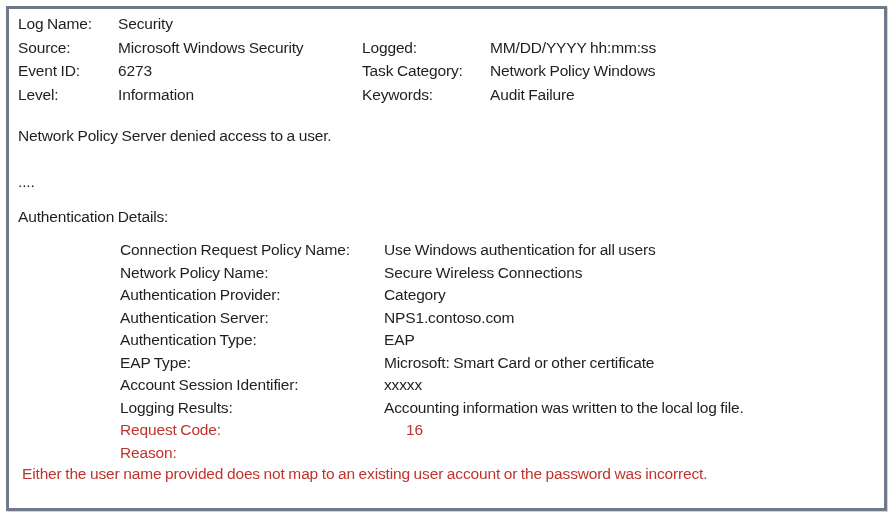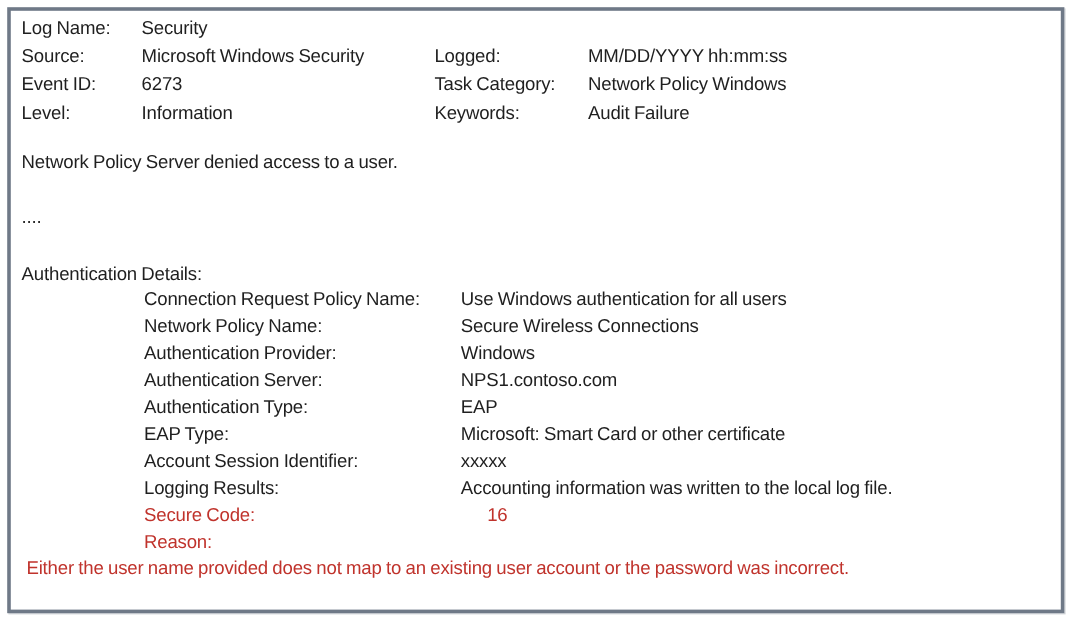--- a/index.html
+++ b/index.html
@@ -34,21 +34,21 @@
   .header-grid {
     position: absolute;
     left: 18px; top: 12px;
     display: grid;
     grid-template-columns: 100px 244px 128px auto;
     line-height: 23.5px;
   }
   
   .event-message   { position: absolute; left: 18px; top: 124px; line-height: 23px; }
   .ellipsis-line   { position: absolute; left: 18px; top: 170px; line-height: 23px; }
-  .section-title   { position: absolute; left: 18px; top: 217px; line-height: 23px; }
+  .section-title   { position: absolute; left: 18px; top: 205px; line-height: 23px; }
   
   .details-grid {
     position: absolute;
     left: 108px; top: 239px;
     display: grid;
     grid-template-columns: 264px auto;
     line-height: 22.5px;
     margin-left: 12px;
   }
   .details-grid .red-cell { color: var(--error-color, #c0332c); }
@@ -94,37 +94,37 @@
   <div class="section-title txt">Authentication Details:</div>
 
   <div class="details-grid txt">
     <span>Connection Request Policy Name:</span>
     <span>Use Windows authentication for all users</span>
 
     <span>Network Policy Name:</span>
     <span>Secure Wireless Connections</span>
 
     <span>Authentication Provider:</span>
-    <span>Windows</span>
+    <span>Category</span>
 
     <span>Authentication Server:</span>
     <span>NPS1.contoso.com</span>
 
     <span>Authentication Type:</span>
     <span>EAP</span>
 
     <span>EAP Type:</span>
     <span>Microsoft: Smart Card or other certificate</span>
 
     <span>Account Session Identifier:</span>
     <span>xxxxx</span>
 
     <span>Logging Results:</span>
     <span>Accounting information was written to the local log file.</span>
 
-    <span class="red-cell">Secure Code:</span>
+    <span class="red-cell">Request Code:</span>
     <span class="red-cell val-indent">16</span>
 
     <span class="red-cell">Reason:</span>
   </div>
 
   <div class="footer-error txt">Either the user name provided does not map to an existing user account or the password was incorrect.</div>
 </div>
 
 </body></html>

